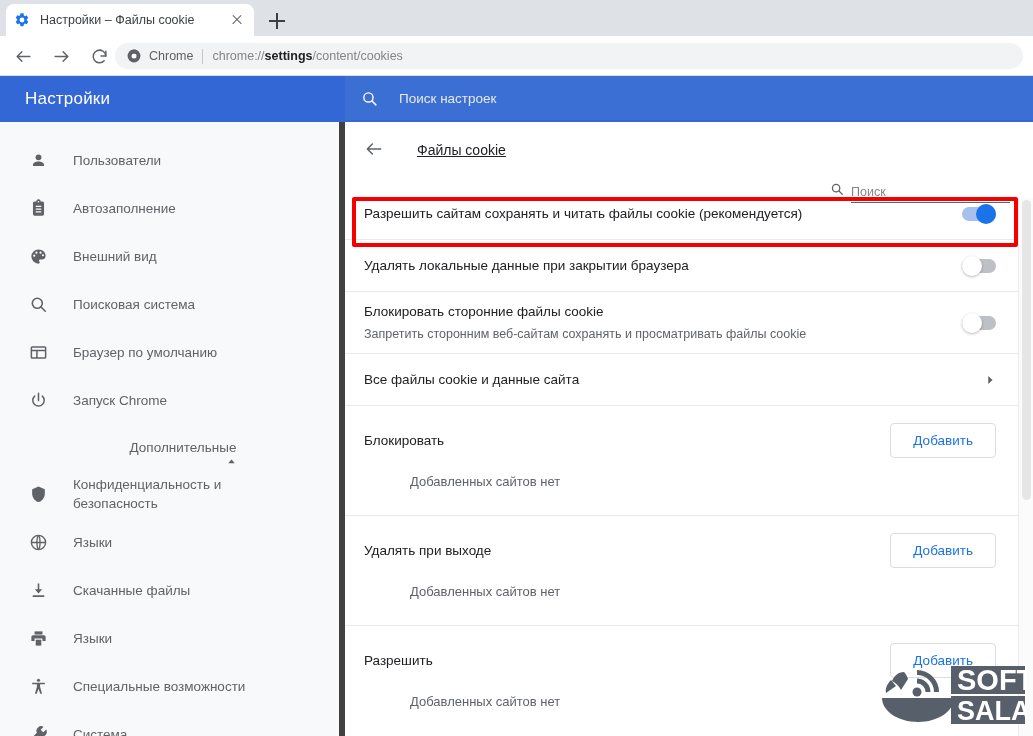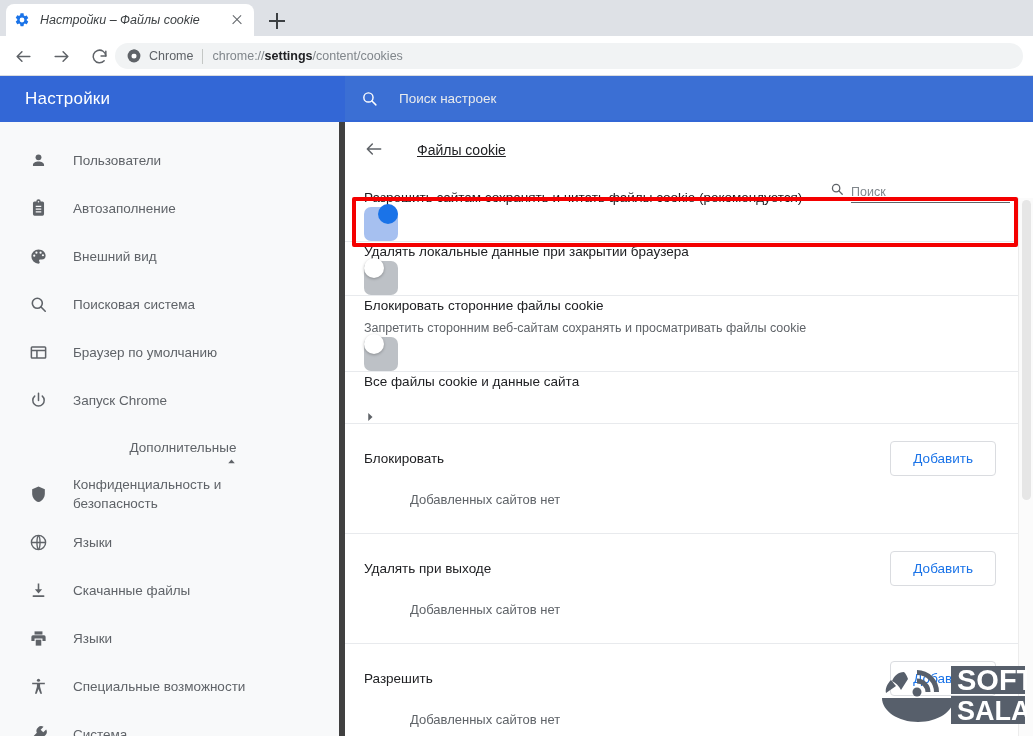--- a/index.html
+++ b/index.html
@@ -12,21 +12,21 @@
   #app { position: relative; width: 1033px; height: 736px; }
 
   
   .tabstrip {
     position: absolute; left: 0; top: 0; width: 1033px; height: 36px;
     background: #dee1e6;
   }
   .tab {
     position: absolute; left: 6px; top: 4px; width: 248px; height: 32px;
     background: #ffffff; border-radius: 8px 8px 0 0;
-    display: flex; align-items: center; padding: 12px 8px; font-style: italic;
+    display: flex; align-items: center; padding: 12px 8px;
   }
   .tab-favicon { width: 16px; height: 16px; margin-right: 10px; flex: 0 0 16px; }
   .tab-title {
     flex: 1; font-size: 12.5px; color: #3c4043; white-space: nowrap;
     overflow: hidden; text-overflow: ellipsis;
   }
   .tab-close {
     width: 18px; height: 18px; flex: 0 0 18px; position: relative;
     margin-left: 4px; border-radius: 50%;
   }
@@ -131,22 +131,22 @@
     position: absolute; right: 8px; top: 60px; width: 180px;
     display: flex; align-items: flex-end;
   }
   .hdr-search .mag2 { color: #5f6368; margin-right: 7px; margin-bottom: 3px; }
   .hdr-search-field {
     flex: 1; border-bottom: 1px solid #5f6368; font-size: 12.5px;
     color: #80868b; padding-bottom: 3px;
   }
 
   .row {
-    position: relative; display: flex; 
-    min-height: 52px; padding: 0 22px 0 19px; border-bottom: 1px solid #e8eaed; flex-direction: column;
+    position: relative; display: flex; align-items: center;
+    min-height: 52px; padding: 0 22px 0 19px; border-bottom: 1px solid #e8eaed;
   }
   .row-text { flex: 1; }
   .row-title { font-size: 13.5px; color: #202124; line-height: 19px; }
   .row-sub { font-size: 12.5px; color: #5f6368; line-height: 18px; margin-top: 4px; }
 
   .toggle {
     width: 34px; height: 14px; border-radius: 7px; position: relative; flex: 0 0 34px;
   }
   .toggle .knob {
     position: absolute; top: -3px; width: 20px; height: 20px; border-radius: 50%;

